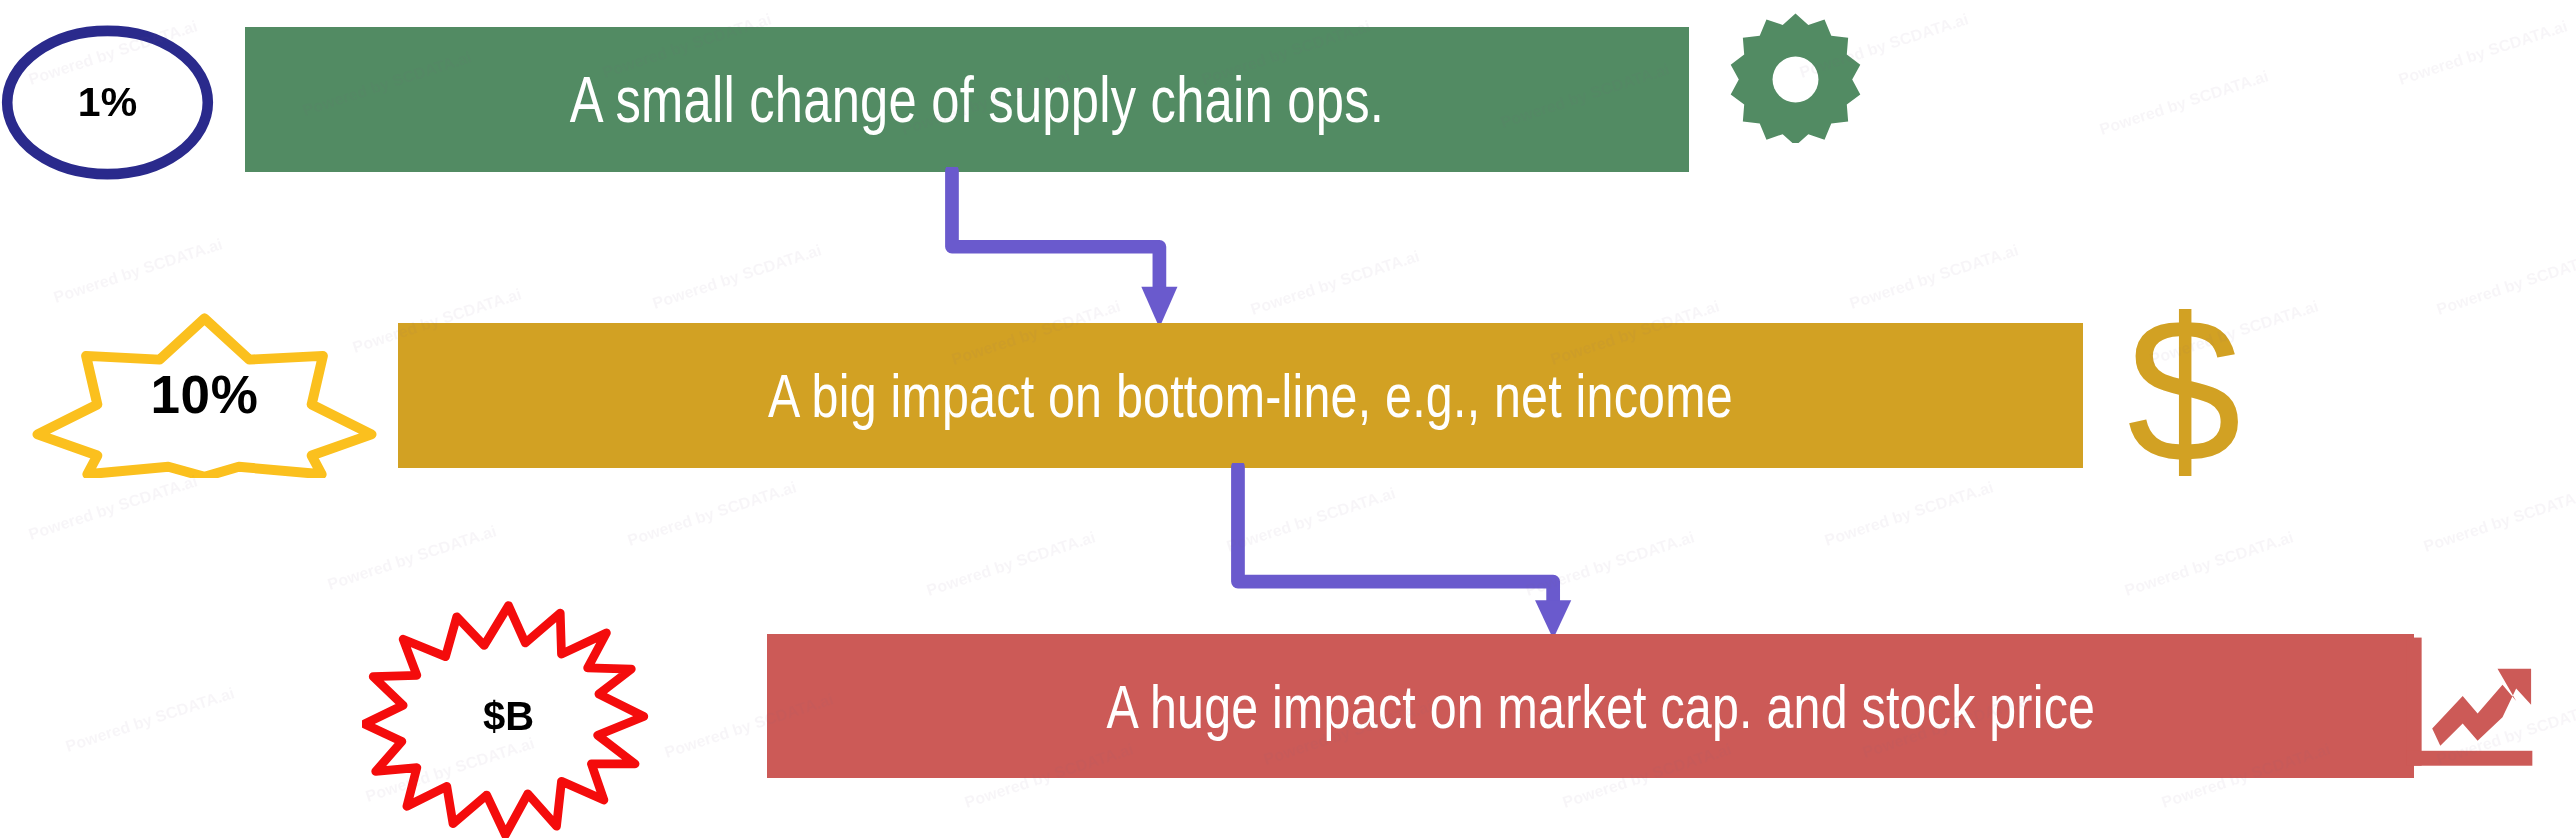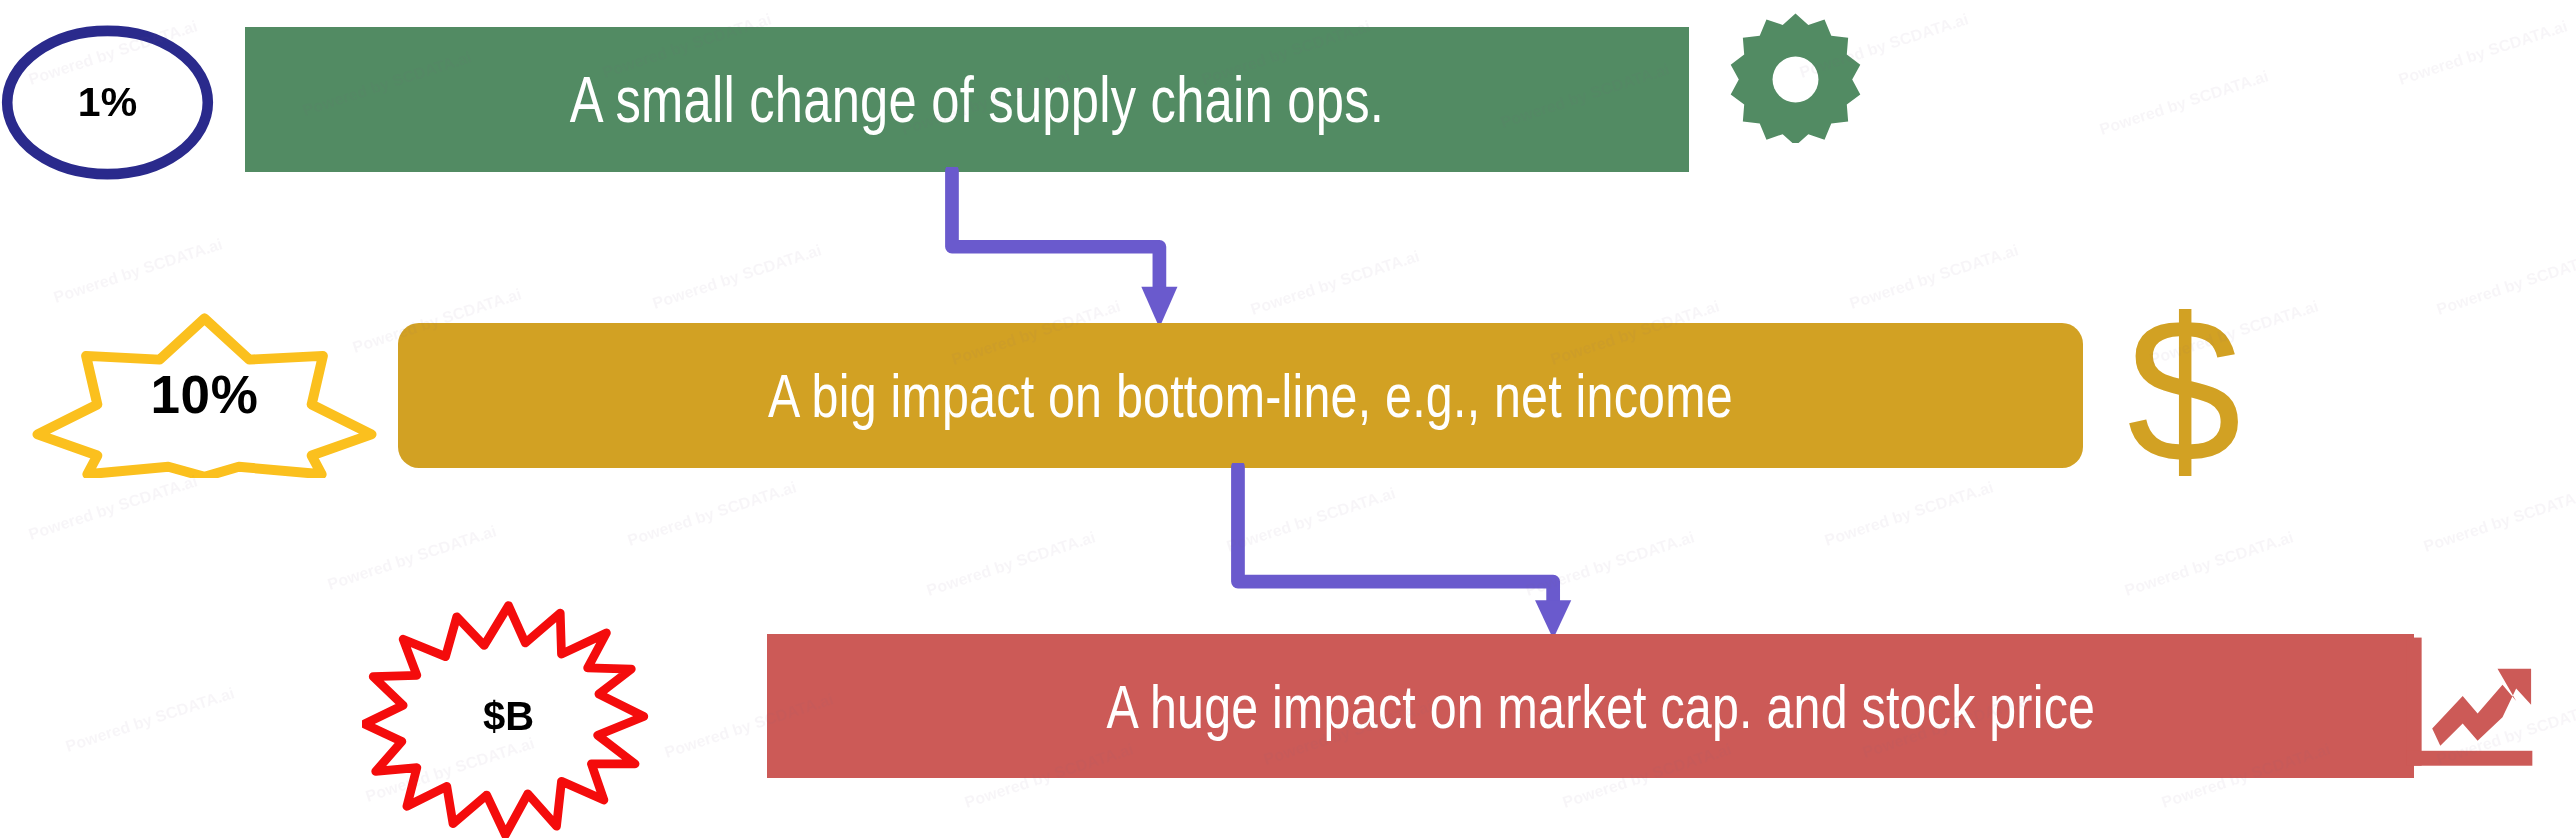--- a/index.html
+++ b/index.html
@@ -42,21 +42,20 @@
     left: 245px;  top: 27.4px;
     width: 1444px; height: 145px;
     background: #528B63;
   }
   #bar-green .bar-label { font-size: 65px; }
 
   #bar-amber {
     left: 398px;  top: 323px;
     width: 1685px; height: 145px;
     background: #D2A123;
-    border-radius: 21px;
   }
   #bar-amber .bar-label { font-size: 62px; }
 
   #bar-red {
     left: 767px; top: 634px;
     width: 1647px; height: 144px;
     background: #CC5A57;
   }
   #bar-red .bar-label { font-size: 62px; }
 

